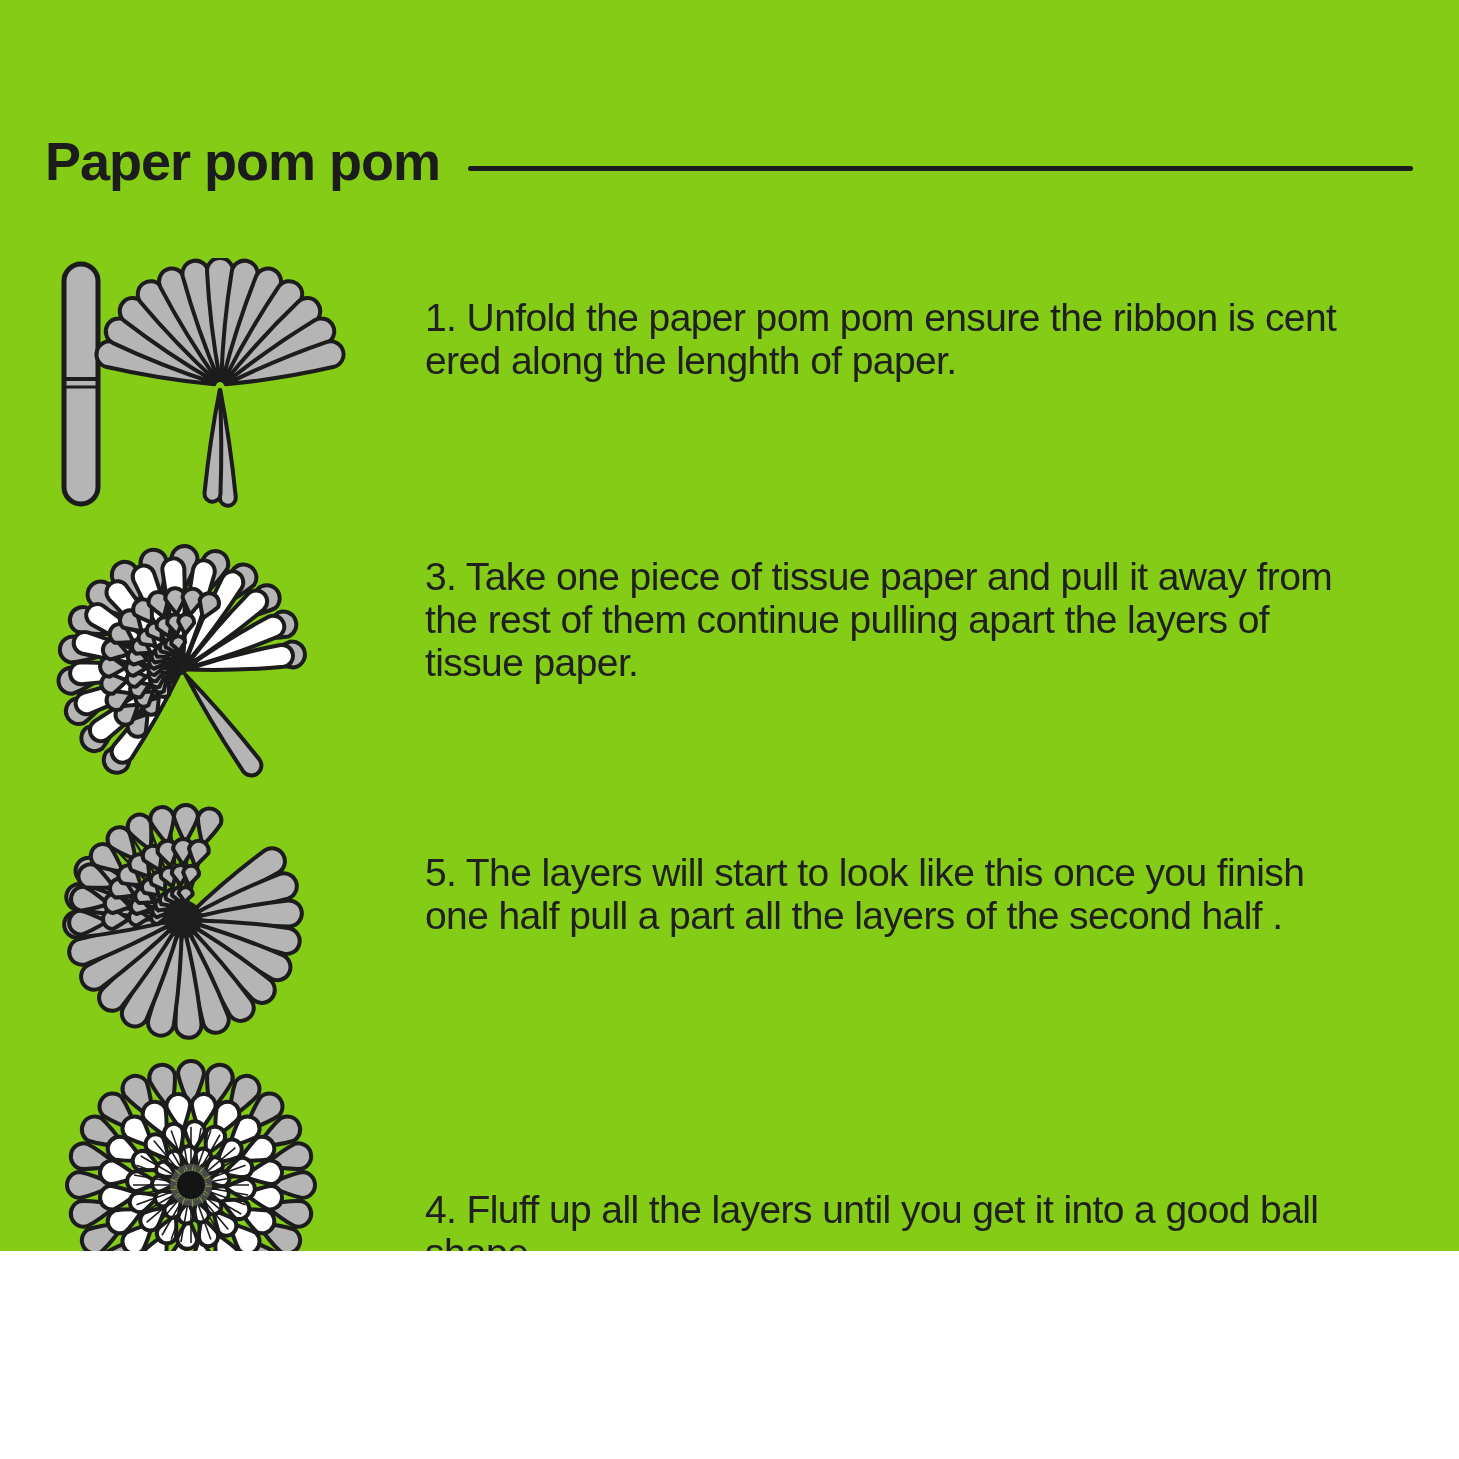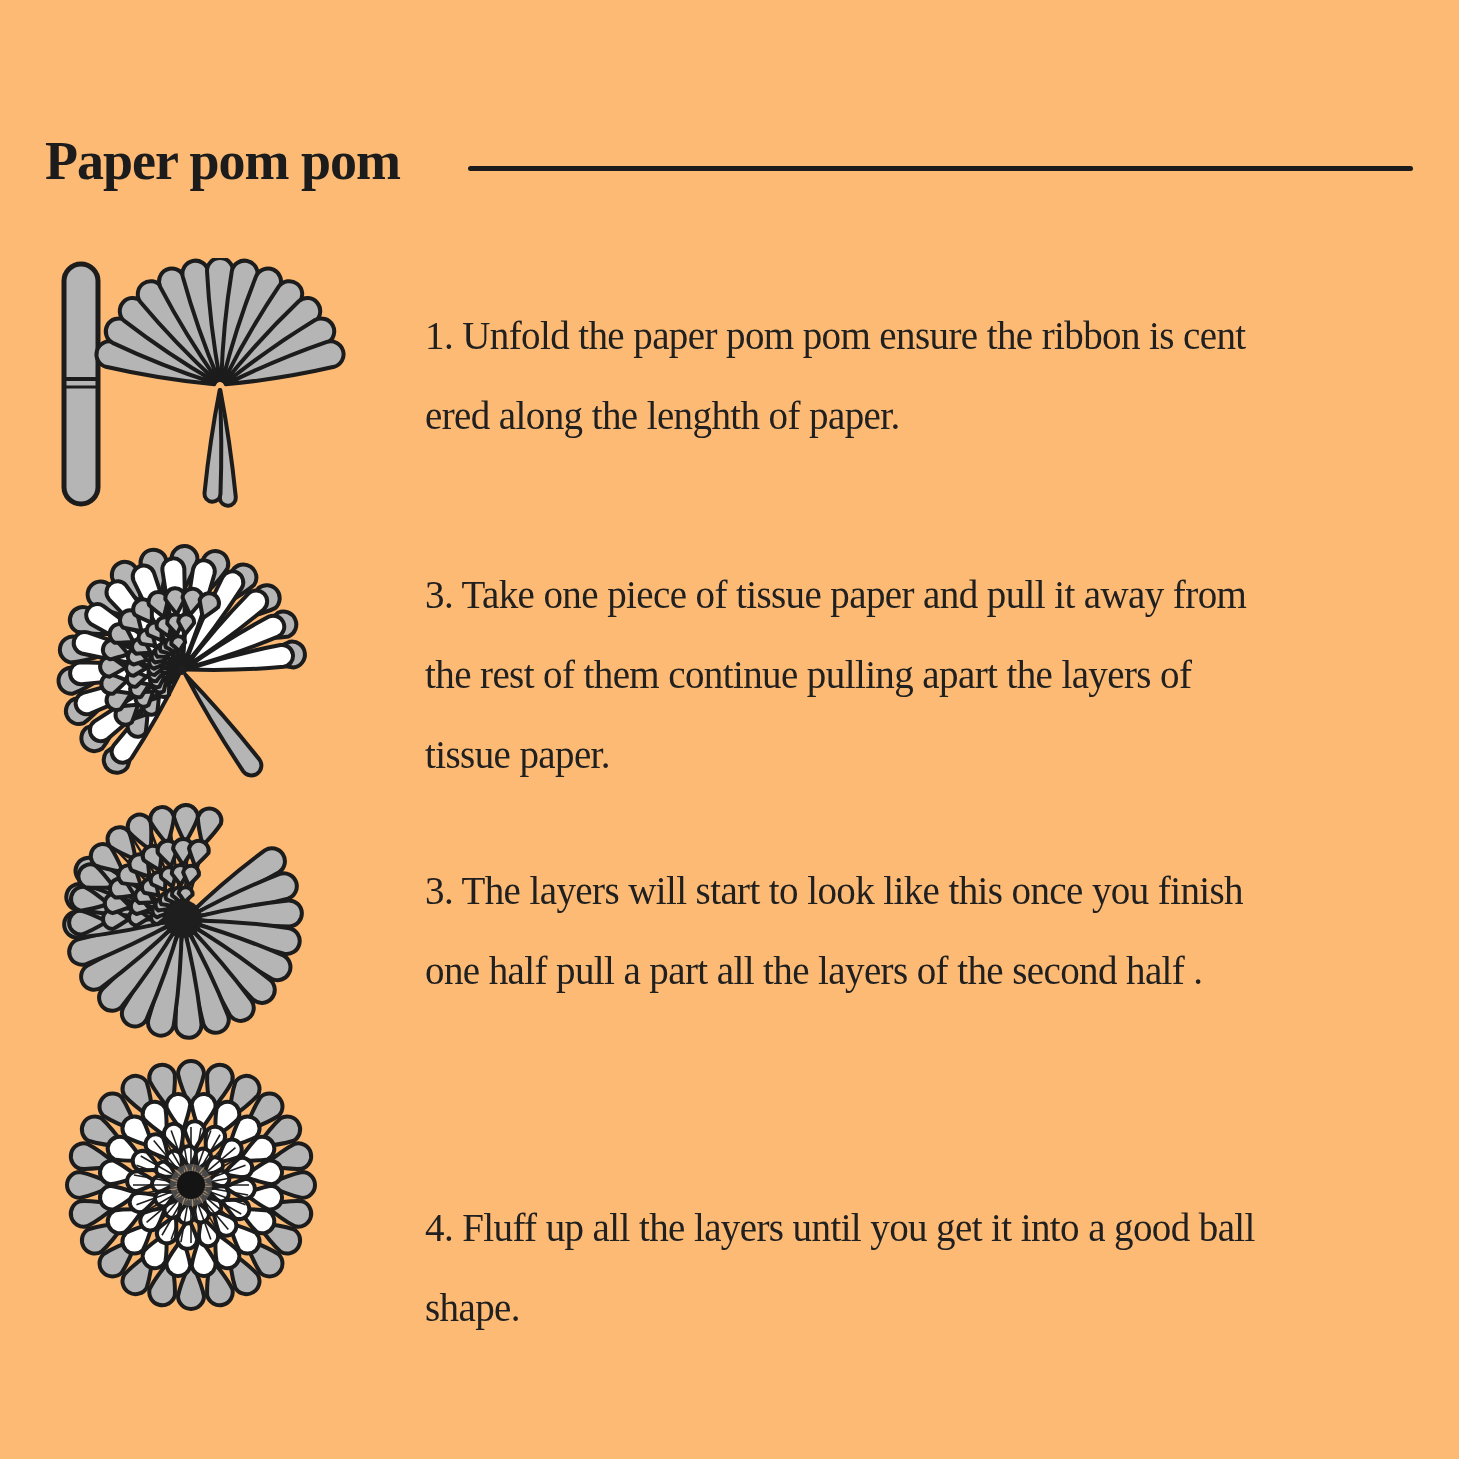--- a/index.html
+++ b/index.html
@@ -1,37 +1,37 @@
 <!DOCTYPE html>
 <html><head>
 <meta charset="utf-8">
 <style>
   html,body{margin:0;padding:0;background:#ffffff;}
   .page{
     position:relative;
-    width:1459px;height:1459px;
-    background:#fdba74;
-    font-family:Liberation Serif, serif;
+    width:1459px;height:1251px;
+    background:#84cc16;
+    font-family:Liberation Sans, sans-serif;
     overflow:hidden;
   }
   .title{
     position:absolute;left:45px;top:130px;
     margin:0;
     font-size:54px;font-weight:600;letter-spacing:-1px;
     color:#1c1c1c;
   }
   .rule{
     position:absolute;left:468px;top:166px;
     width:945px;height:5px;border-radius:3px;
     background:#1c1c1c;
   }
   .step-text{
     position:absolute;left:425px;
     margin:0;width:1010px;
-    font-size:39px;line-height:80px;letter-spacing:-0.6px;
+    font-size:39px;line-height:43px;letter-spacing:-0.6px;
     color:#202020;
     white-space:pre-line;
   }
   .art{position:absolute;}
   #t1{top:296px;}
   #t2{top:555px;}
   #t3{top:851px;}
   #t4{top:1188px;}
   #art1{left:48px;top:258px;}
   #art2{left:52px;top:530px;}
@@ -209,21 +209,21 @@
           <path d="M0 0 Q 6.75 -5.46 8 -7 A 7 7 0 0 1 8 7 Q 6.75 5.46 0 0 Z" transform="rotate(184) translate(17 0)" fill="#b5b5b5" stroke="#1c1c1c" stroke-width="4" stroke-linejoin="round"></path>
           <path d="M0 0 Q 6.75 -5.46 8 -7 A 7 7 0 0 1 8 7 Q 6.75 5.46 0 0 Z" transform="rotate(199.33333333333334) translate(17 0)" fill="#b5b5b5" stroke="#1c1c1c" stroke-width="4" stroke-linejoin="round"></path>
           <path d="M0 0 Q 6.75 -5.46 8 -7 A 7 7 0 0 1 8 7 Q 6.75 5.46 0 0 Z" transform="rotate(214.66666666666666) translate(17 0)" fill="#b5b5b5" stroke="#1c1c1c" stroke-width="4" stroke-linejoin="round"></path>
           <path d="M0 0 Q 6.75 -5.46 8 -7 A 7 7 0 0 1 8 7 Q 6.75 5.46 0 0 Z" transform="rotate(230) translate(17 0)" fill="#b5b5b5" stroke="#1c1c1c" stroke-width="4" stroke-linejoin="round"></path>
           <path d="M0 0 Q 6.75 -5.46 8 -7 A 7 7 0 0 1 8 7 Q 6.75 5.46 0 0 Z" transform="rotate(245.33333333333334) translate(17 0)" fill="#b5b5b5" stroke="#1c1c1c" stroke-width="4" stroke-linejoin="round"></path>
           <path d="M0 0 Q 6.75 -5.46 8 -7 A 7 7 0 0 1 8 7 Q 6.75 5.46 0 0 Z" transform="rotate(260.6666666666667) translate(17 0)" fill="#b5b5b5" stroke="#1c1c1c" stroke-width="4" stroke-linejoin="round"></path>
           <path d="M0 0 Q 6.75 -5.46 8 -7 A 7 7 0 0 1 8 7 Q 6.75 5.46 0 0 Z" transform="rotate(276) translate(17 0)" fill="#b5b5b5" stroke="#1c1c1c" stroke-width="4" stroke-linejoin="round"></path>
           <circle cx="0" cy="0" r="19" fill="#1e1e1e"></circle>
         </g>
       </svg>
-    <p id="t3" class="step-text">3. The layers will start to look like this once you finish
+    <p id="t3" class="step-text">5. The layers will start to look like this once you finish
 one half pull a part all the layers of the second half .</p>
   </section>
 
   <section>
     <svg id="art4" class="art" width="266" height="262" viewBox="0 0 266 262">
         <g transform="translate(133 129)">
           <path d="M0 0 Q 21.6 -10.14 35 -13 A 13 13 0 0 1 35 13 Q 21.6 10.14 0 0 Z" transform="rotate(0) translate(76 0)" fill="#b5b5b5" stroke="#1c1c1c" stroke-width="4" stroke-linejoin="round"></path>
           <path d="M0 0 Q 21.6 -10.14 35 -13 A 13 13 0 0 1 35 13 Q 21.6 10.14 0 0 Z" transform="rotate(15) translate(76 0)" fill="#b5b5b5" stroke="#1c1c1c" stroke-width="4" stroke-linejoin="round"></path>
           <path d="M0 0 Q 21.6 -10.14 35 -13 A 13 13 0 0 1 35 13 Q 21.6 10.14 0 0 Z" transform="rotate(30) translate(76 0)" fill="#b5b5b5" stroke="#1c1c1c" stroke-width="4" stroke-linejoin="round"></path>
           <path d="M0 0 Q 21.6 -10.14 35 -13 A 13 13 0 0 1 35 13 Q 21.6 10.14 0 0 Z" transform="rotate(45) translate(76 0)" fill="#b5b5b5" stroke="#1c1c1c" stroke-width="4" stroke-linejoin="round"></path>

